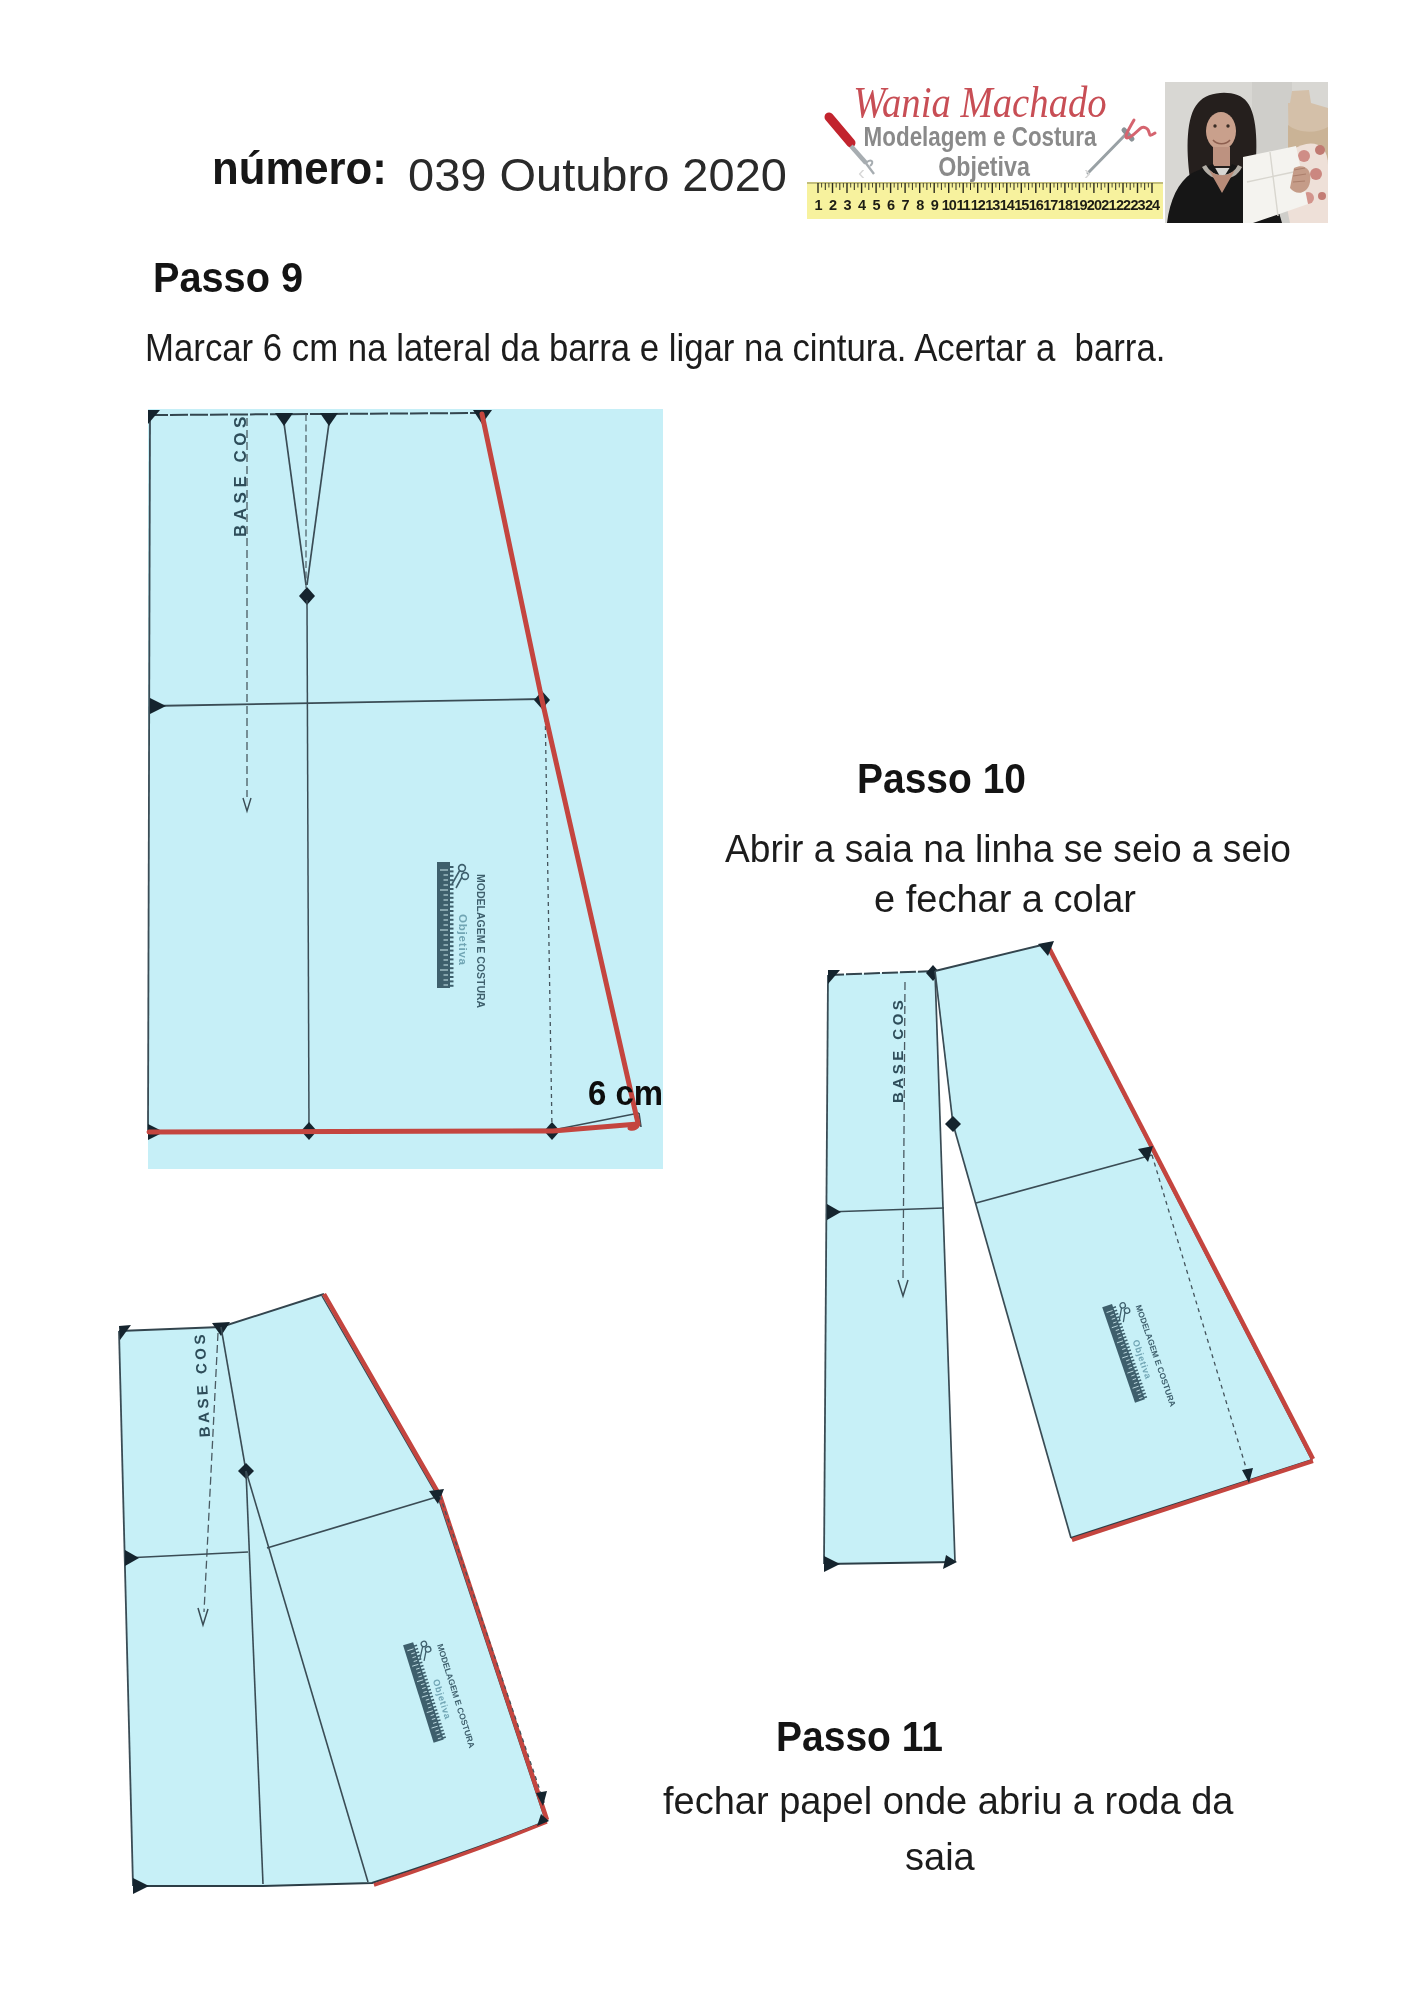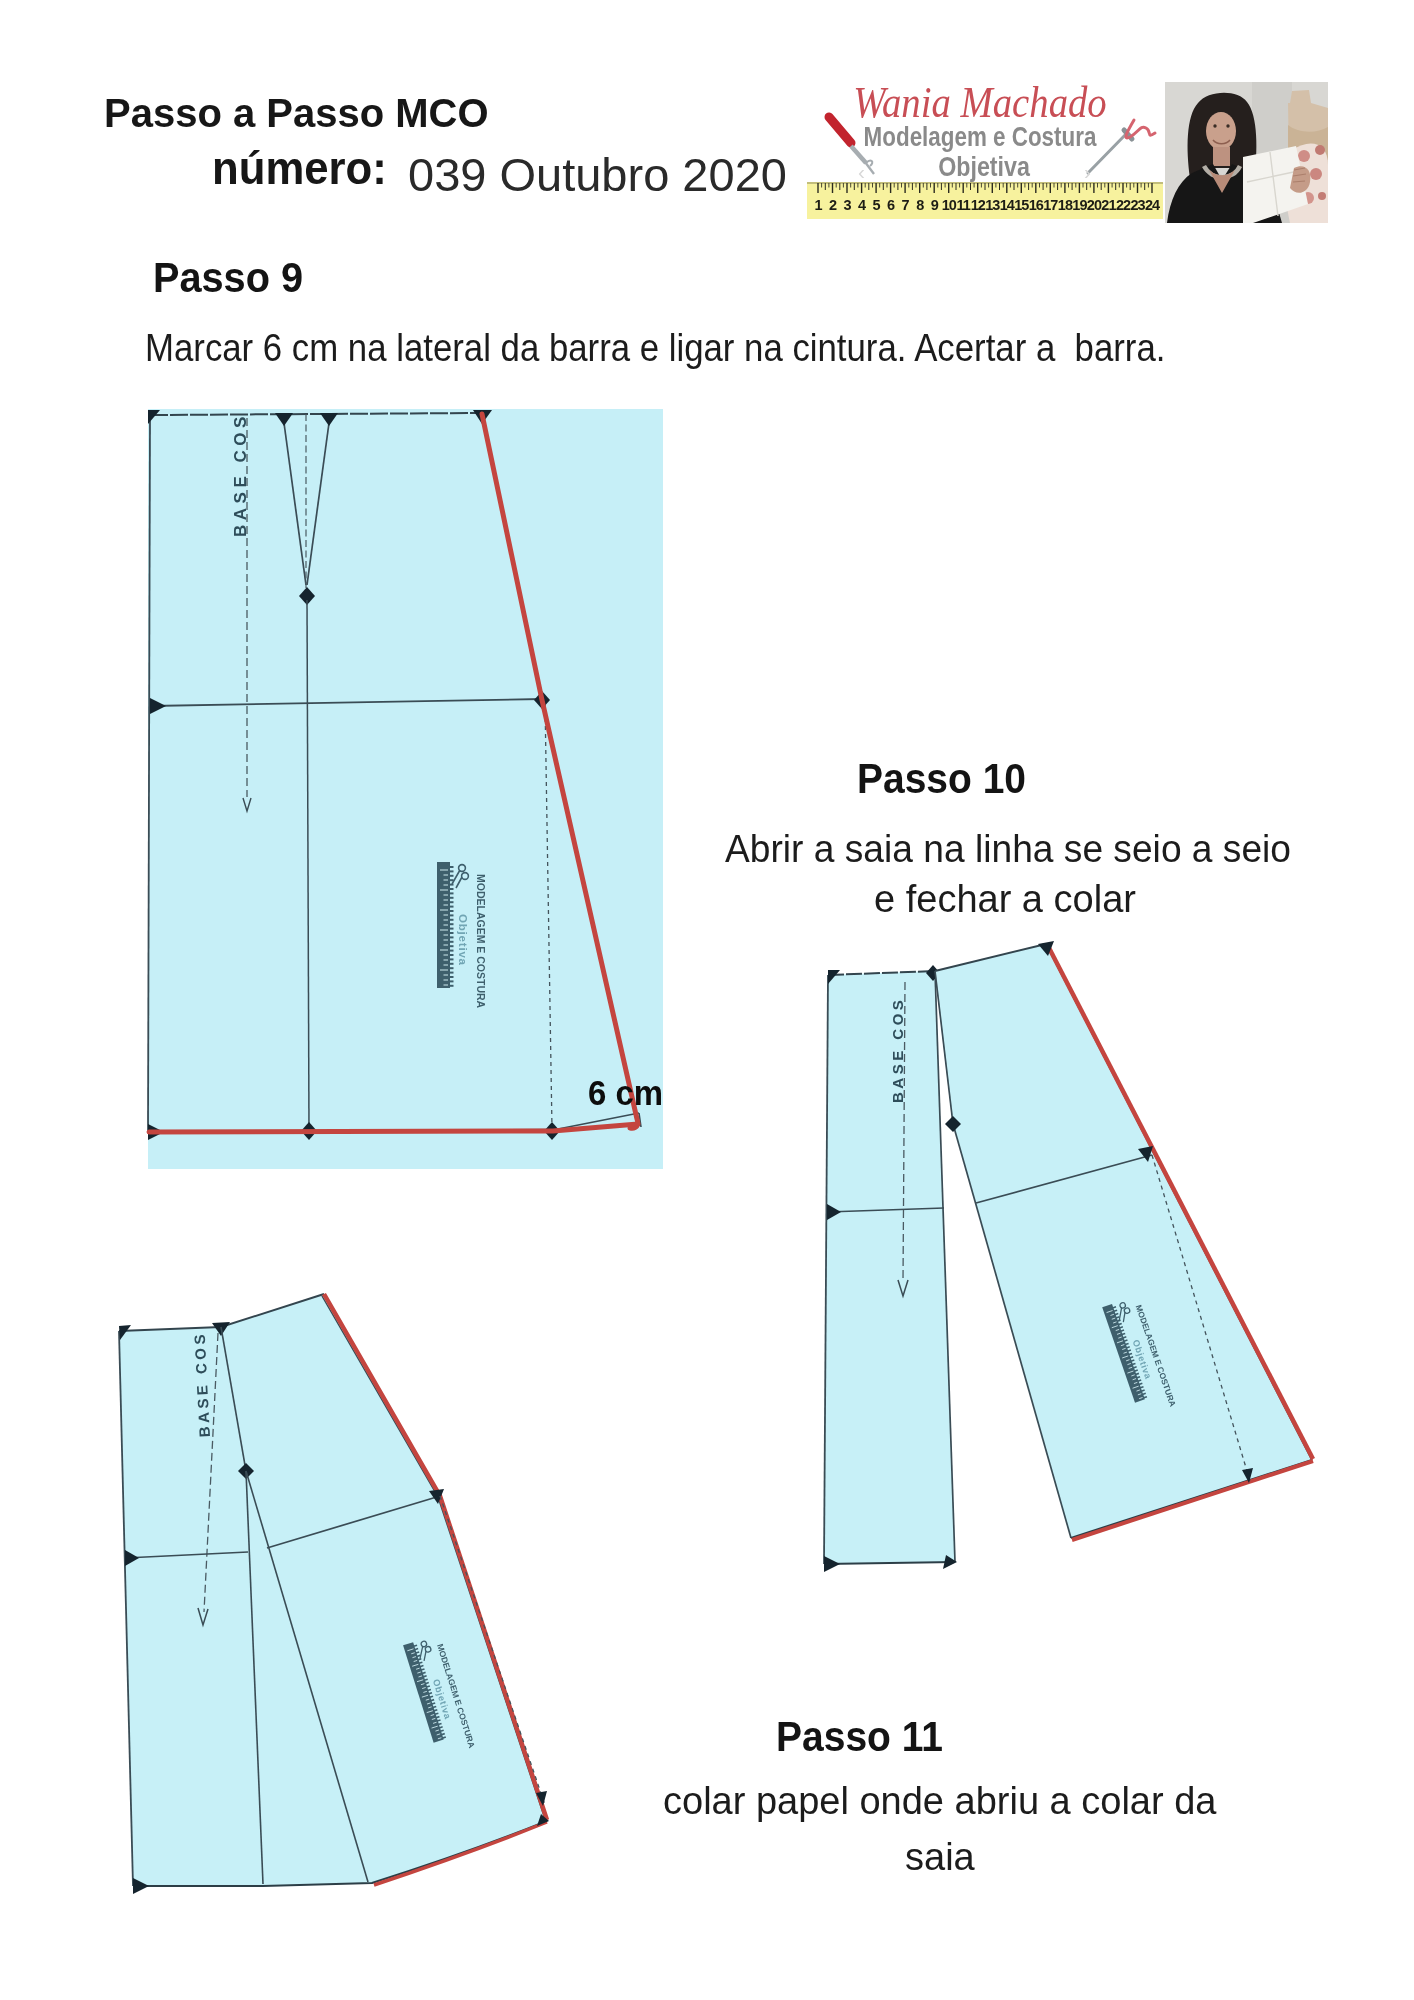--- a/index.html
+++ b/index.html
@@ -5,21 +5,20 @@
   html,body{margin:0;padding:0;background:#ffffff;}
   #page{position:relative;width:1414px;height:2000px;background:#ffffff;overflow:hidden;
         font-family:"Liberation Sans",sans-serif;}
   .abs{position:absolute;white-space:nowrap;}
   .txt{position:absolute;white-space:nowrap;z-index:2;}
 </style>
 </head>
 <body>
 <div id="page">
 
-<div class="txt" style="left:104px;top:91px;font-size:40px;font-weight:bold;color:#171717;">Passo a Passo MCO</div>
 
 <div class="txt" style="left:212px;top:141px;font-size:46px;font-weight:bold;color:#171717;transform:scaleX(0.95);transform-origin:0 0;">número:</div>
 
 <div class="txt" style="left:408px;top:147px;font-size:47px;font-weight:400;color:#2a2a2a;">039 Outubro 2020</div>
 
 <div class="txt" style="left:980px;top:77px;font-size:44px;font-style:italic;font-weight:normal;color:#c84e55;font-family:'Liberation Serif',serif;transform:translateX(-50%) scaleX(0.88);">Wania Machado</div>
 
 <div class="txt" style="left:980px;top:121px;font-size:28px;font-weight:bold;color:#8a8a8a;transform:translateX(-50%) scaleX(0.80);">Modelagem e Costura</div>
 
 <div class="txt" style="left:984px;top:151px;font-size:28px;font-weight:bold;color:#8a8a8a;transform:translateX(-50%) scaleX(0.83);">Objetiva</div>
@@ -35,21 +34,21 @@
 <div class="txt" style="left:857px;top:755px;font-size:42px;font-weight:bold;color:#141414;transform:scaleX(0.928);transform-origin:0 0;">Passo 10</div>
 
 <div class="txt" style="left:725px;top:828px;font-size:38px;color:#1c1c1c;transform:scaleX(0.978);transform-origin:0 0;">Abrir a saia na linha se seio a seio</div>
 
 <div class="txt" style="left:874px;top:878px;font-size:38px;color:#1c1c1c;">e fechar a colar</div>
 
 <div class="txt" style="left:588px;top:1073px;font-size:35px;font-weight:bold;color:#0d0d0d;transform:scaleX(0.94);transform-origin:0 0;">6 cm</div>
 
 <div class="txt" style="left:776px;top:1713px;font-size:42px;font-weight:bold;color:#141414;transform:scaleX(0.929);transform-origin:0 0;">Passo 11</div>
 
-<div class="txt" style="left:663px;top:1780px;font-size:38px;color:#1c1c1c;">colar papel onde abriu a colar da</div>
+<div class="txt" style="left:663px;top:1780px;font-size:38px;color:#1c1c1c;">fechar papel onde abriu a roda da</div>
 
 <div class="txt" style="left:905px;top:1836px;font-size:38px;color:#1c1c1c;">saia</div>
 
 <svg class="abs" style="left:0;top:0;" width="1414" height="2000" viewBox="0 0 1414 2000">
 <defs>
 
 <g id="stamp" opacity="0.9">
   <text x="12" y="15" font-size="10.5" font-weight="bold" fill="#30505e" letter-spacing="0">MODELAGEM E COSTURA</text>
   <text x="52" y="33" font-size="11.5" font-weight="bold" fill="#689dad" letter-spacing="0.8">Objetiva</text>
   <rect x="0" y="42" width="126" height="13" fill="#30505e"></rect>

